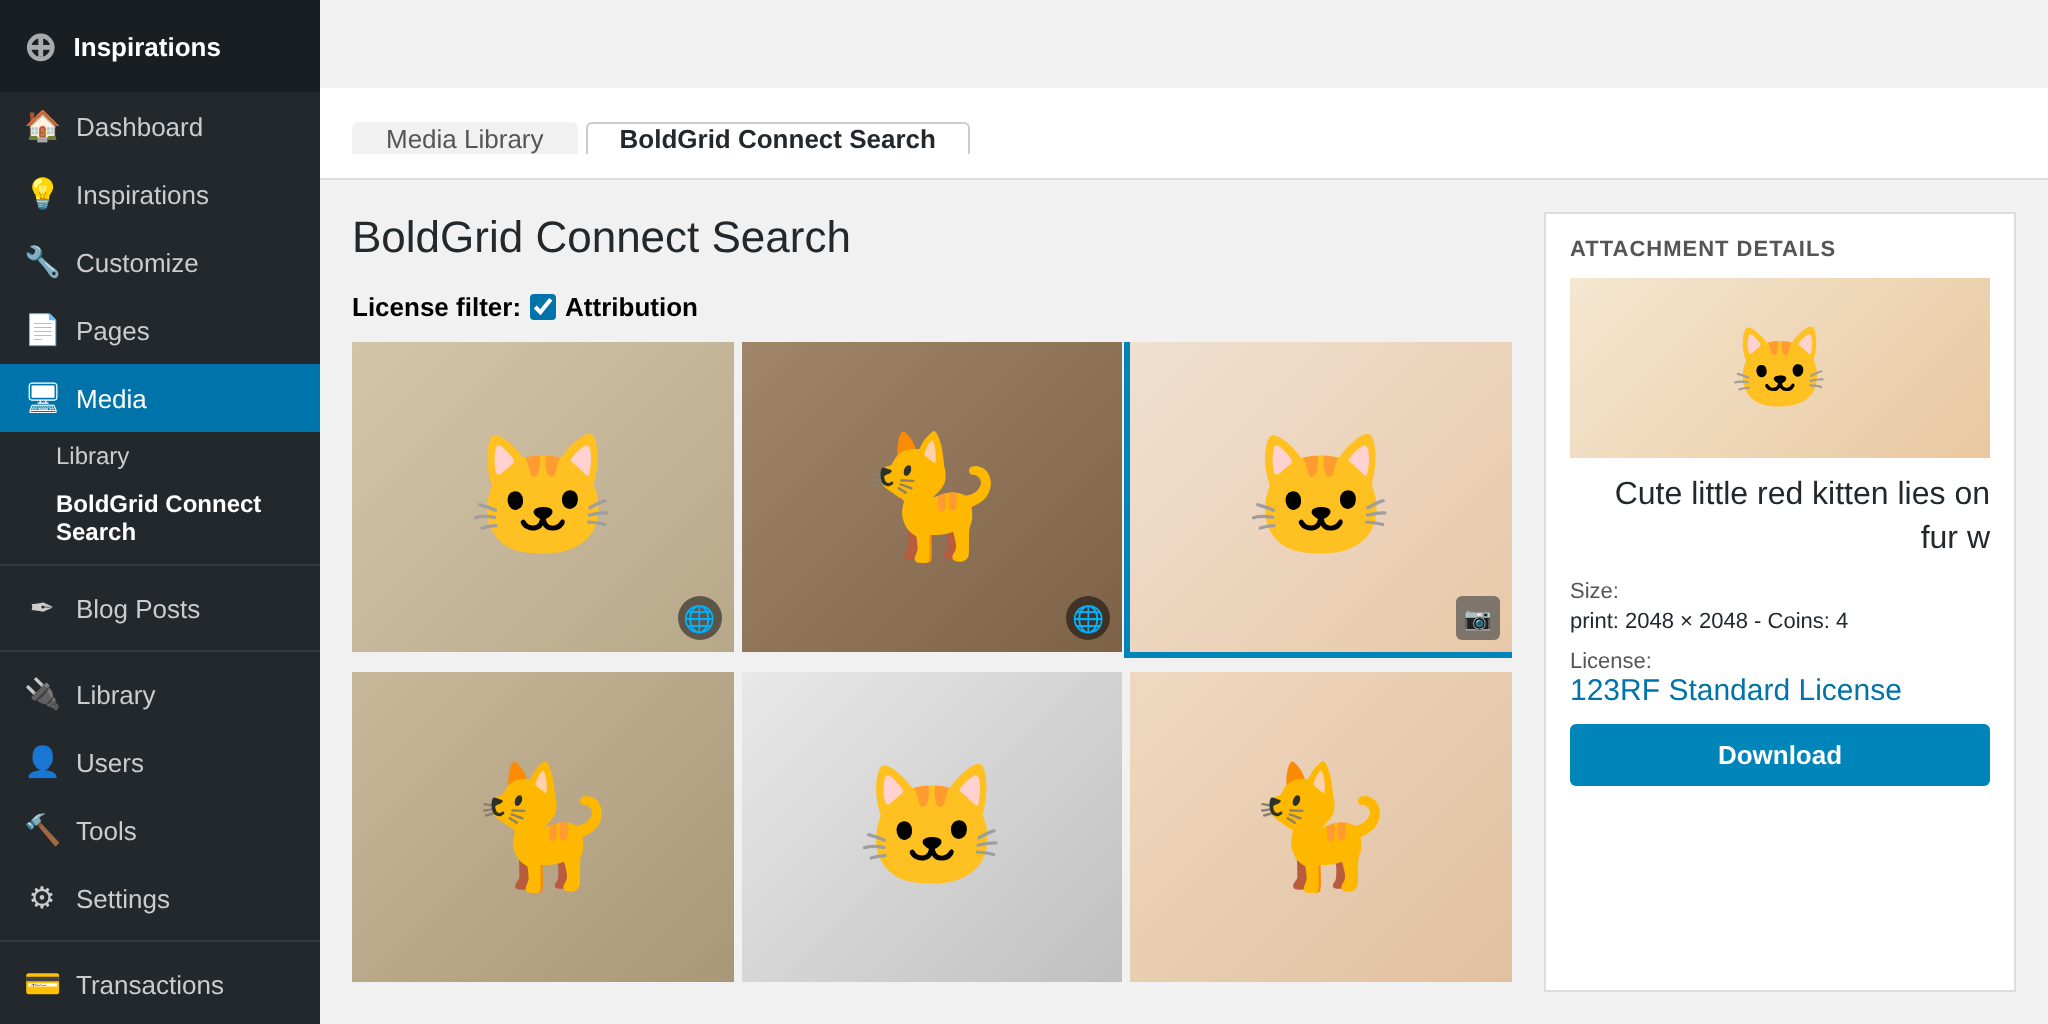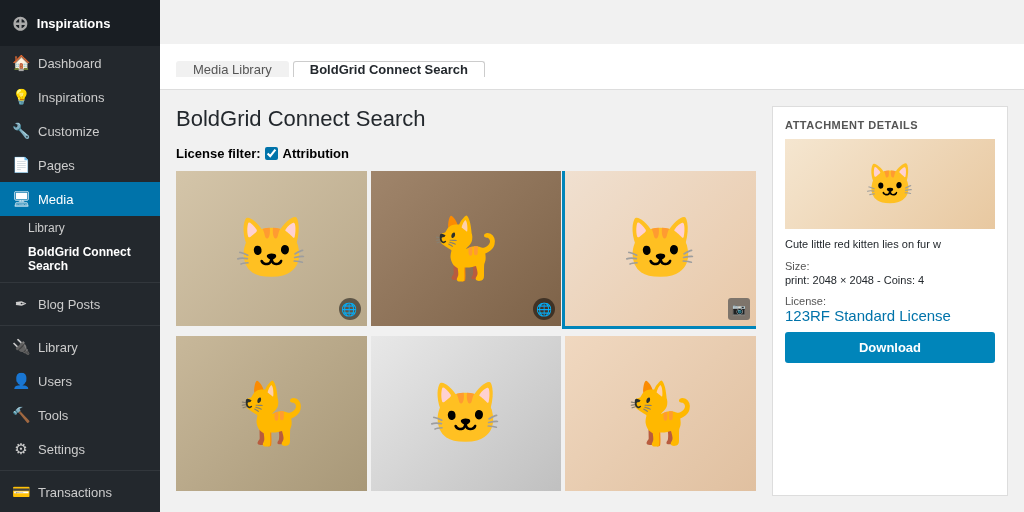--- a/index.html
+++ b/index.html
@@ -228,23 +228,24 @@
       font-weight: 600;
       letter-spacing: 0.5px;
     }
     .attachment-thumb {
       width: 100%;
       height: 90px;
       background: #e8e8e8;
       overflow: hidden;
     }
     .attachment-caption {
-      font-size: 11px;
+      font-size: 16px;
       color: #23282d;
       line-height: 1.4;
+      text-align: right;
     }
     .attachment-meta label {
       font-size: 11px;
       color: #555;
       display: block;
     }
     .attachment-meta span {
       font-size: 11px;
       color: #23282d;
       margin-top: 16px;

